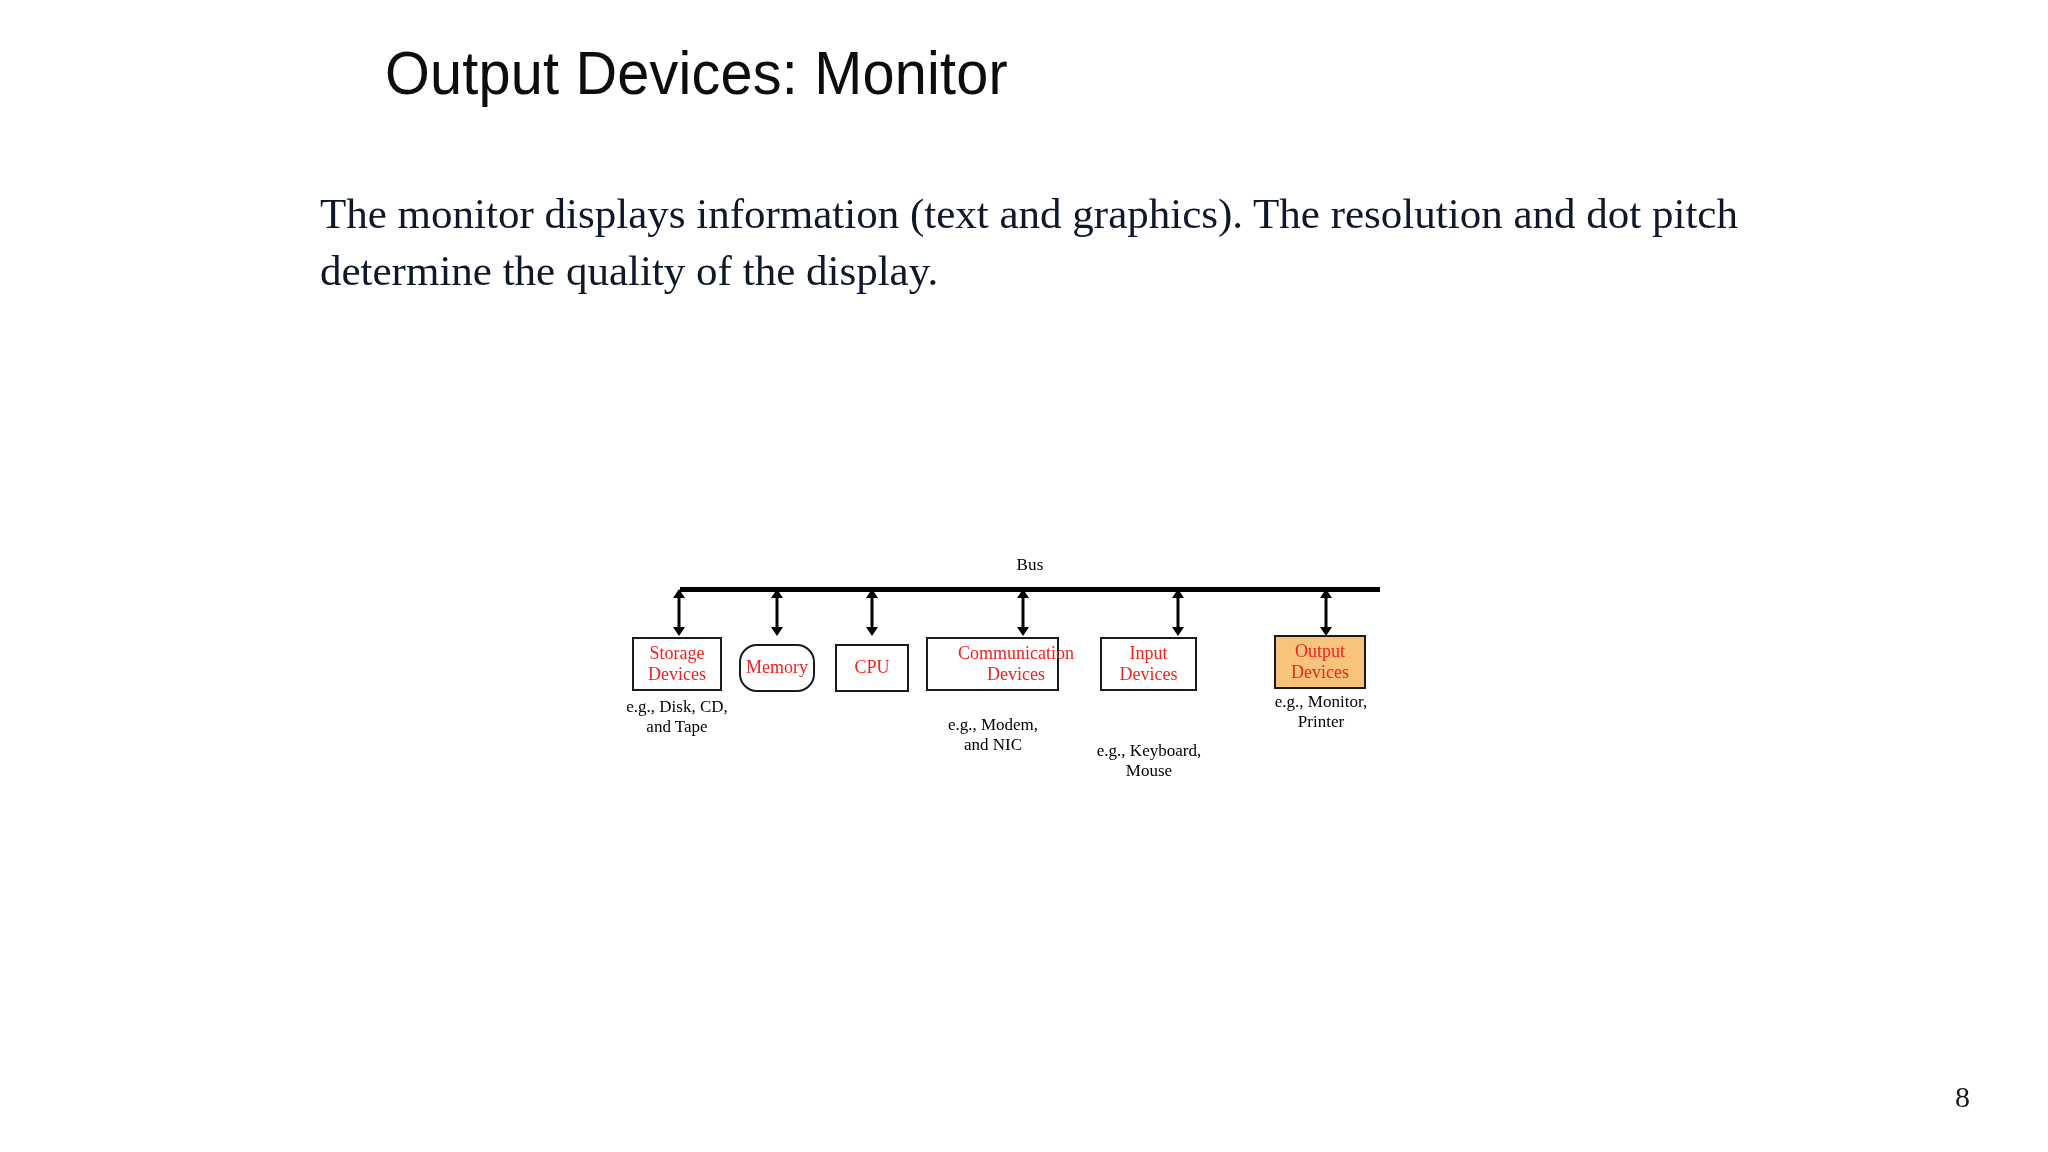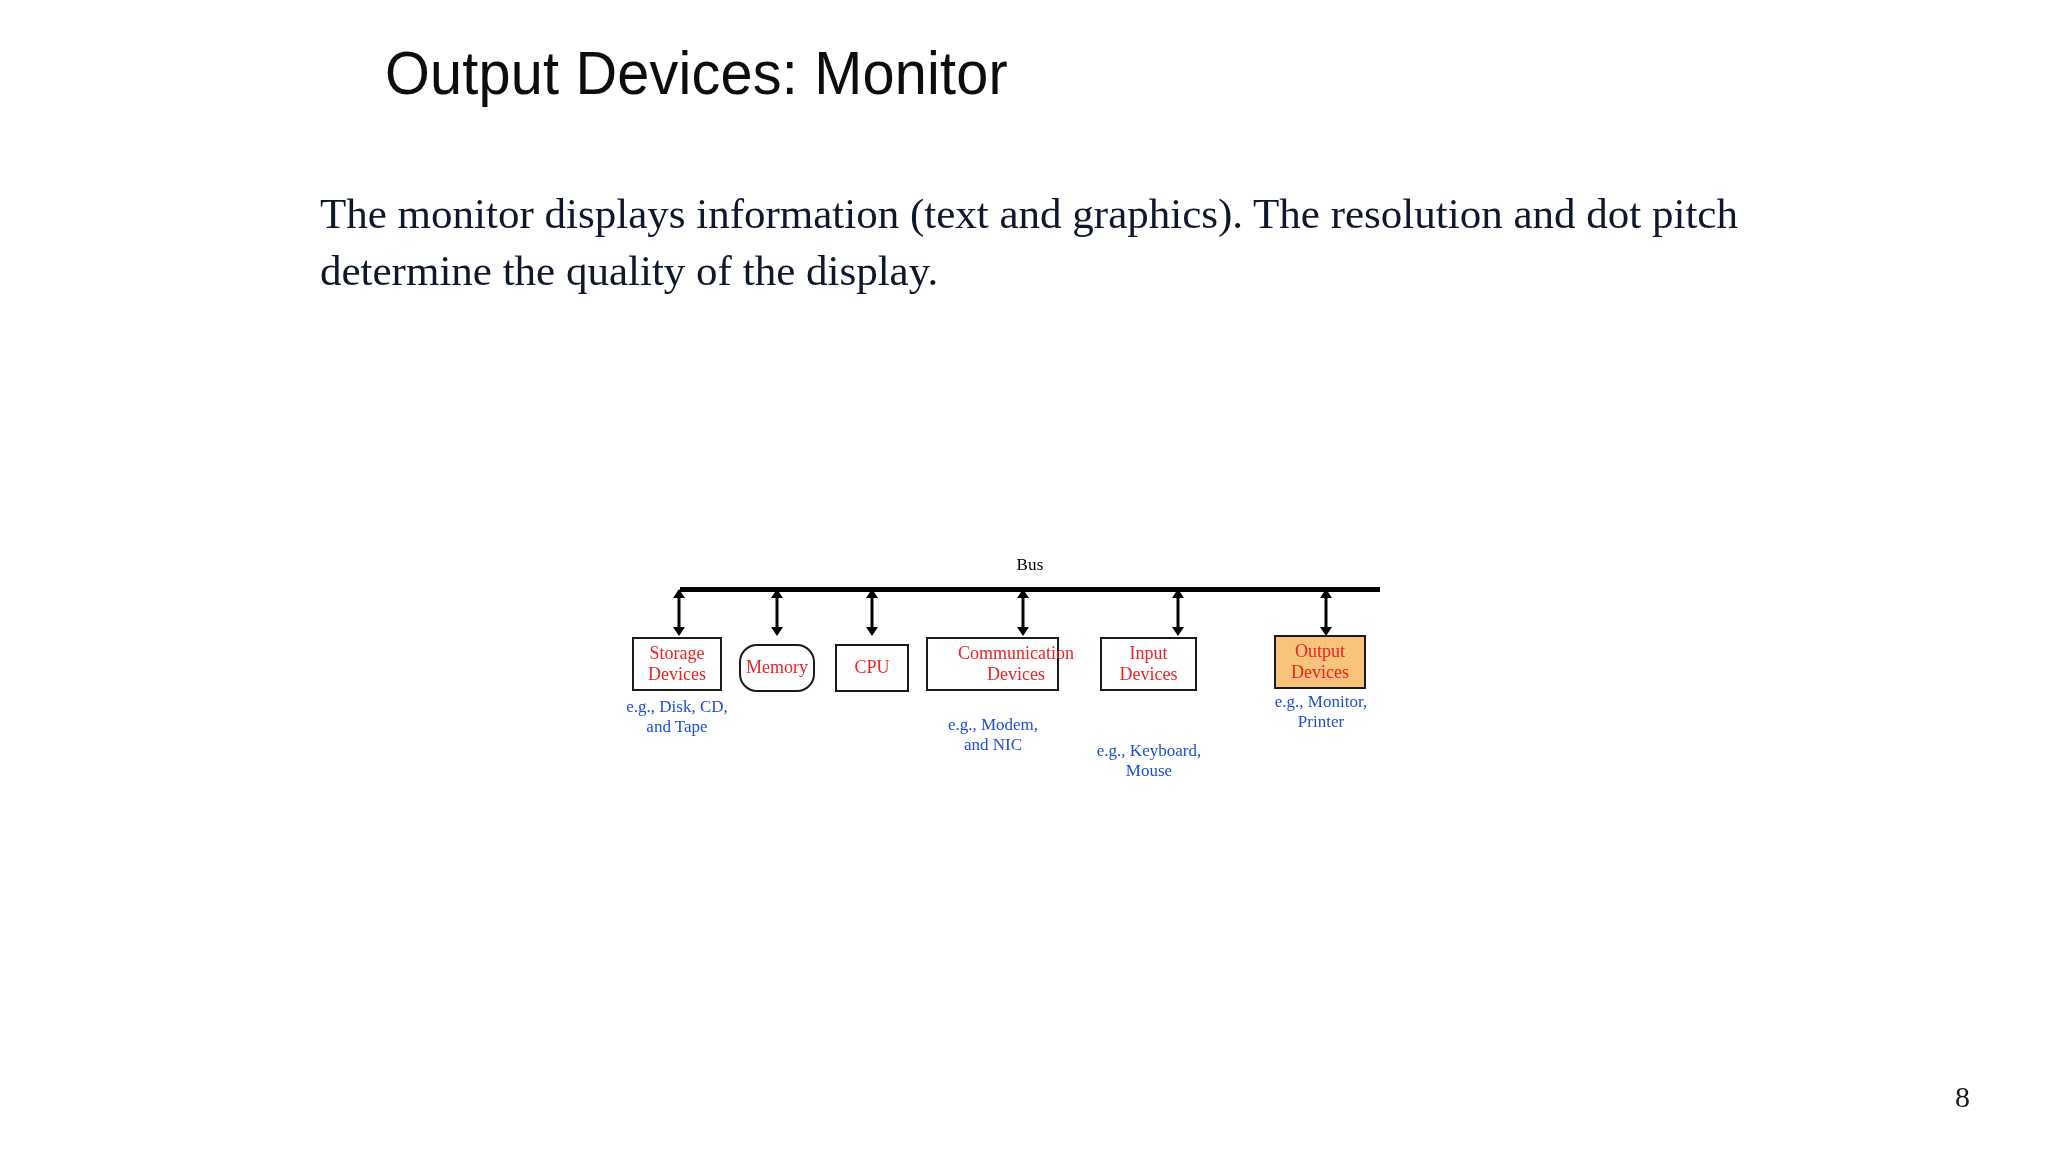--- a/index.html
+++ b/index.html
@@ -134,21 +134,21 @@
   .node-box.highlight {
     background: #f8c47c;
   }
 
   .node-caption {
     position: absolute;
     text-align: center;
     font-family: "Liberation Serif", serif;
     font-size: 17px;
     line-height: 1.2;
-    color: #1d4ed8;
+    color: #000000;
     white-space: pre-line;
   }
 
   
   .page-number {
     position: absolute;
     right: 78px;
     bottom: 38px;
     font-family: "Liberation Serif", serif;
     font-size: 30px;

